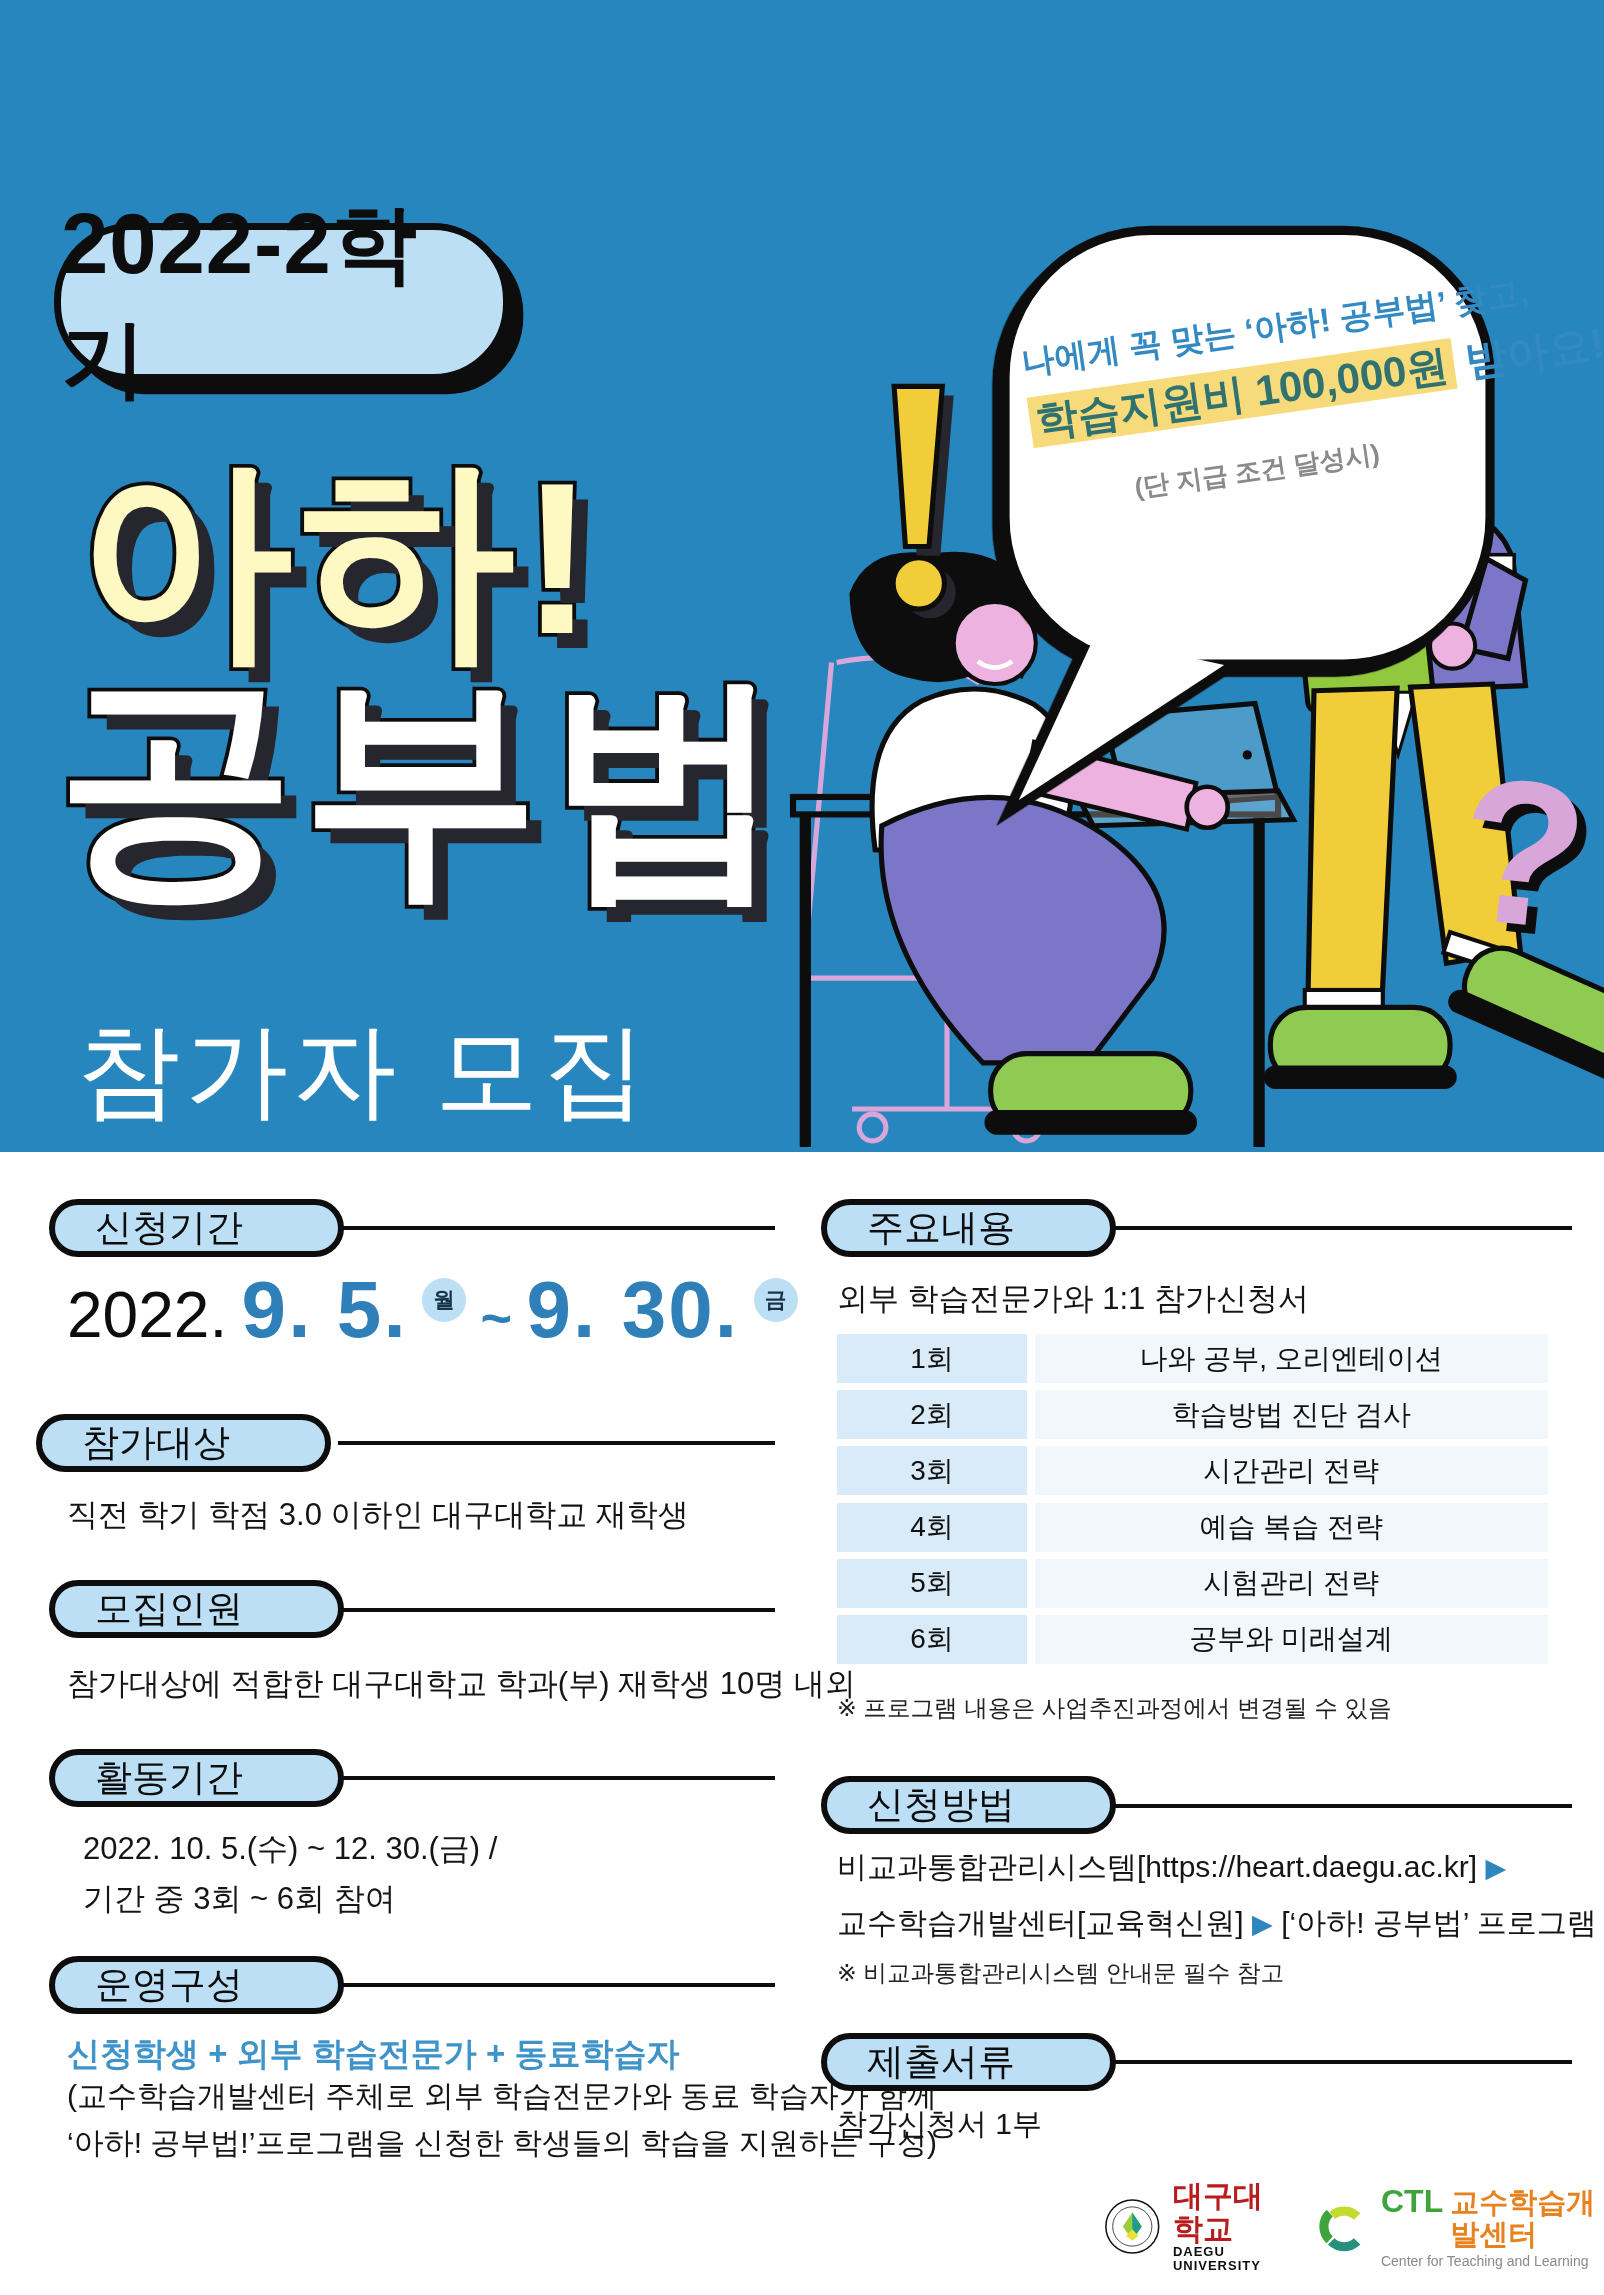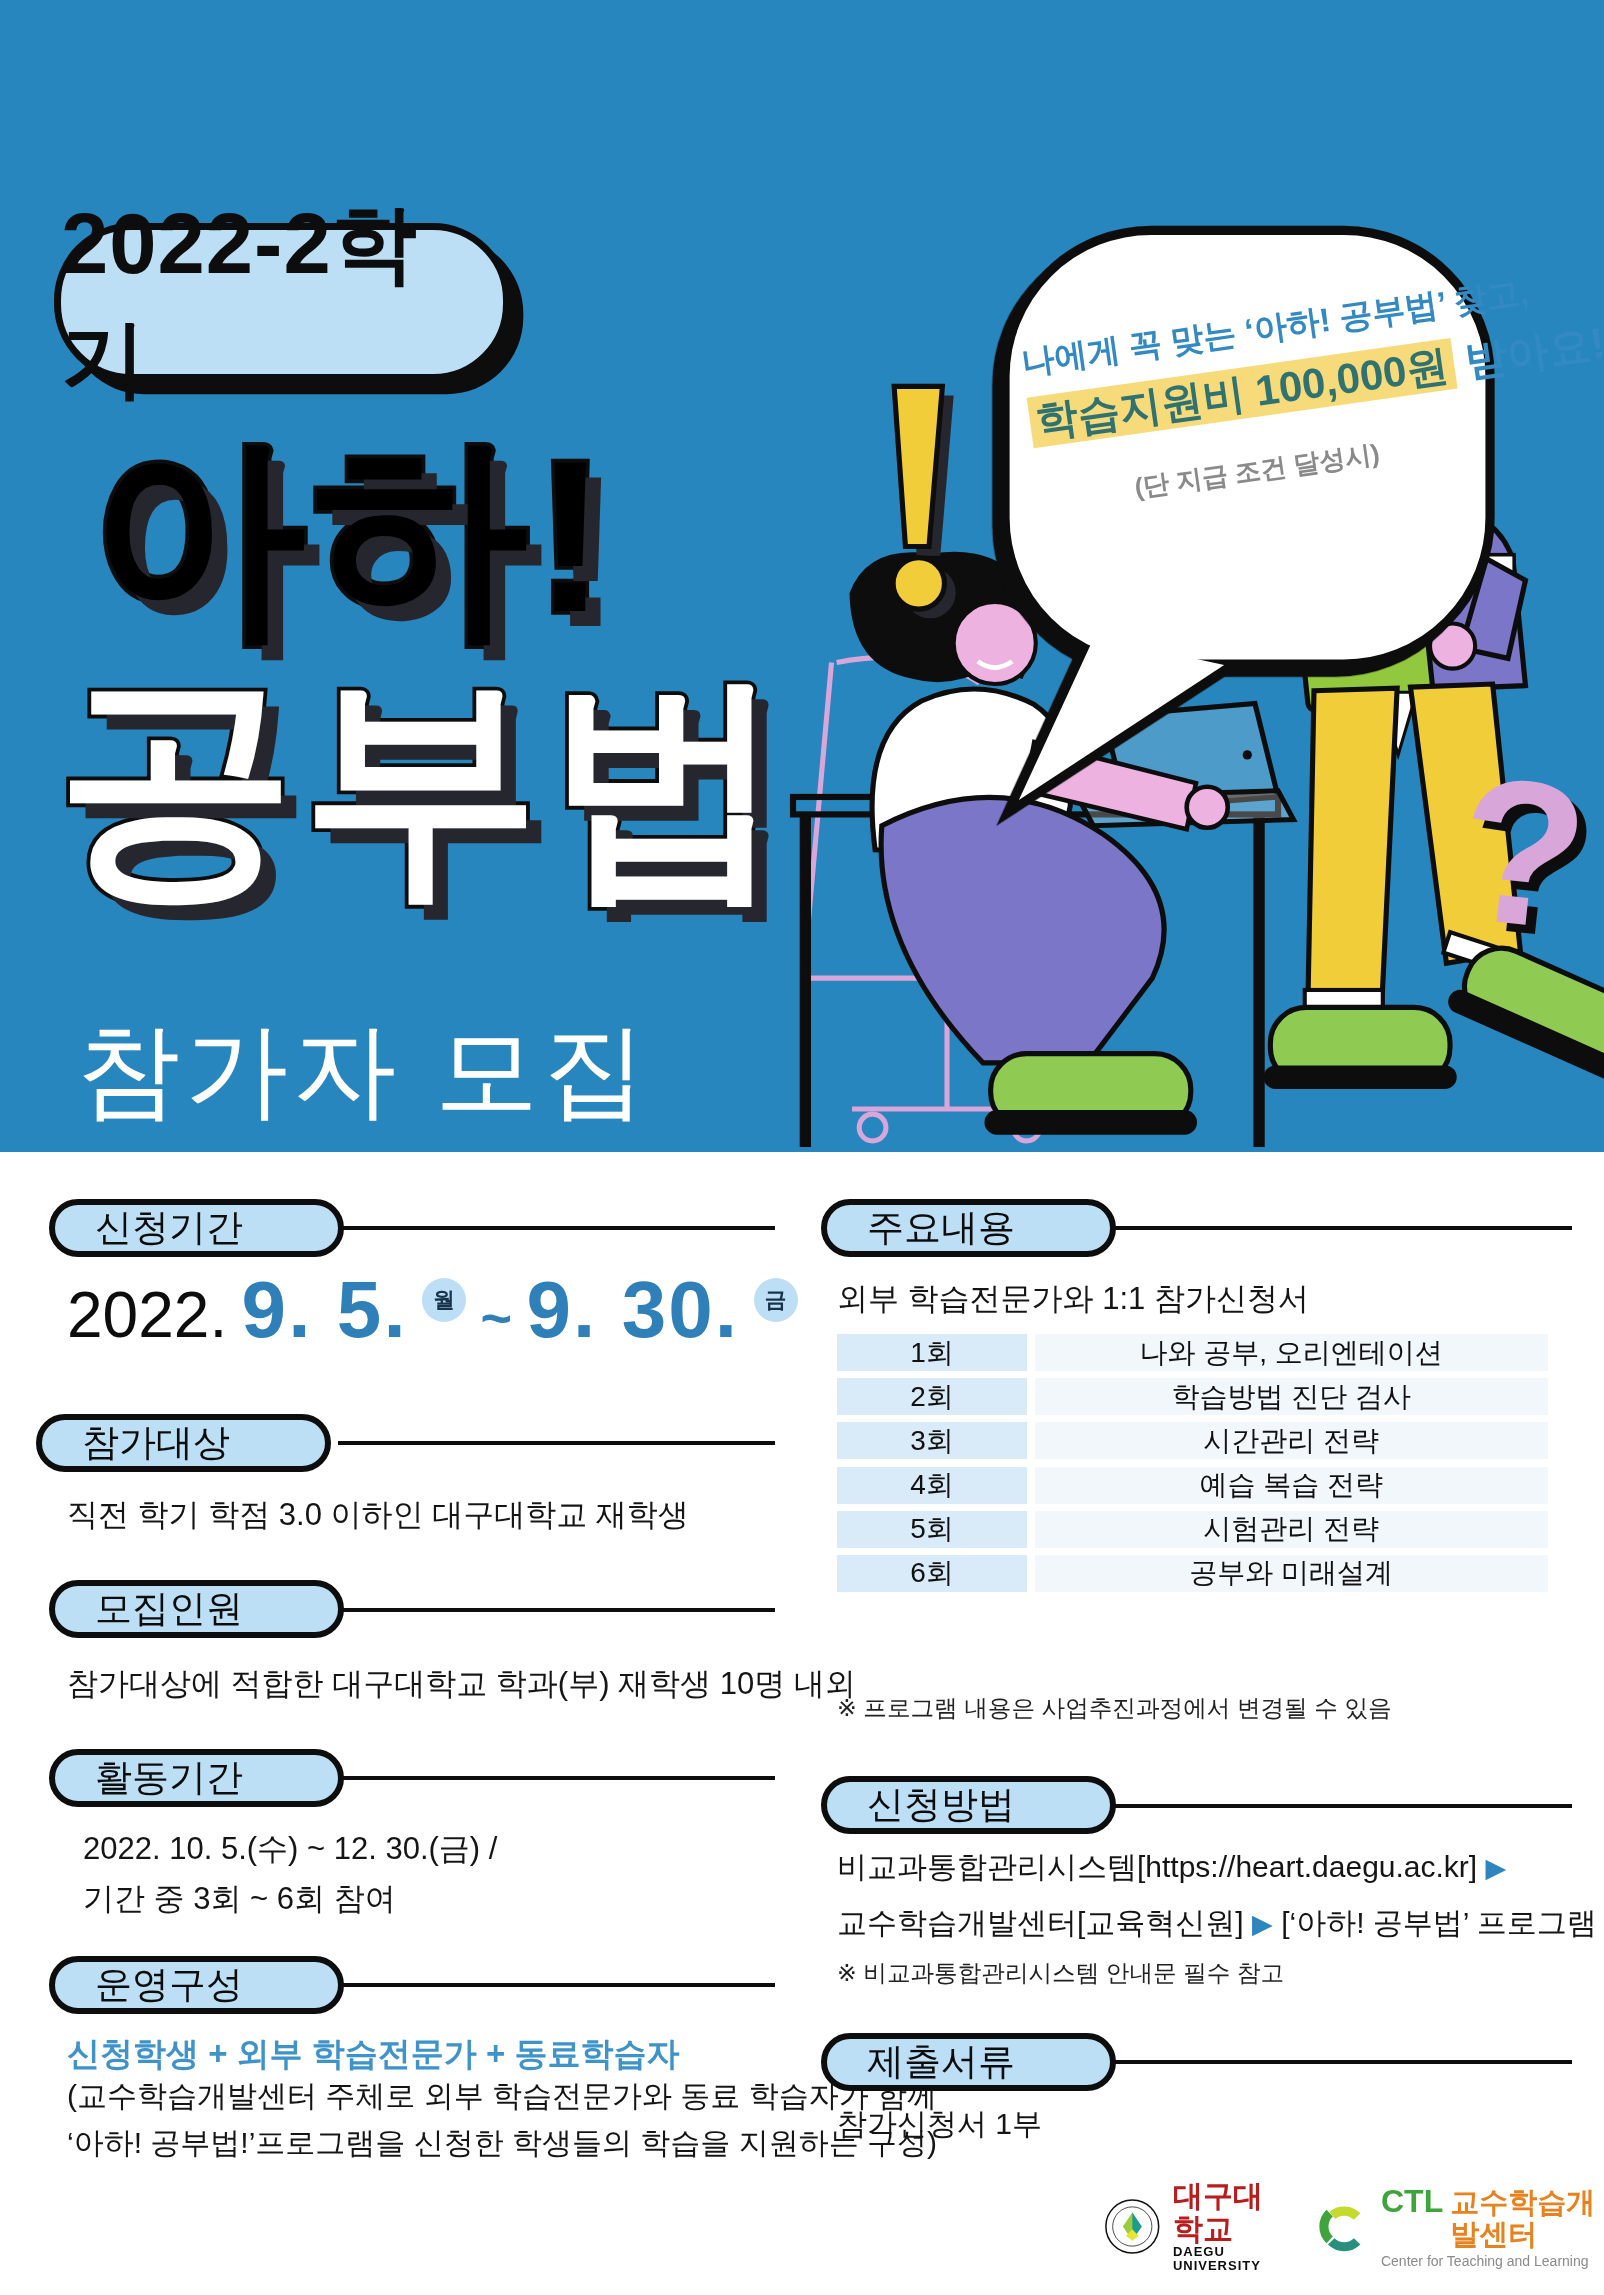--- a/index.html
+++ b/index.html
@@ -9,21 +9,21 @@
   .hero-art{position:absolute;left:0;top:0;width:1604px;height:1152px;pointer-events:none;}
 
   .badge-semester{position:absolute;left:54px;top:223px;width:442px;height:144px;
     background:#BCDFF5;border:7.2px solid #0d0d0d;border-radius:77px;
     box-shadow:13.3px 13.3px 0 #0d0d0d;display:flex;align-items:center;justify-content:center;
     font-size:85px;font-weight:800;color:#0d0d0d;letter-spacing:1px;}
 
   .title{position:absolute;line-height:1;font-weight:900;letter-spacing:6.2px;
     -webkit-text-stroke:7.7px #0d0d0d;paint-order:stroke fill;
     text-shadow:15.4px 15.4px 0 #26262E;}
-  .title1{left:77px;top:428px;font-size:216px;color:#000000;margin-left:13px;}
+  .title1{left:77px;top:450px;font-size:216px;color:#fef9c3;}
   .title2{left:56px;top:665px;font-size:239px;color:#ffffff;}
   .subtitle{position:absolute;left:77px;top:1019px;font-size:103px;font-weight:300;
     color:#ffffff;letter-spacing:5.1px;line-height:1;}
 
   .bubble-text{position:absolute;left:1029px;top:308px;width:436px;
     transform:rotate(-8deg);text-align:center;line-height:1.45;}
   .bubble-l1{font-size:33px;font-weight:800;color:#3389C2;white-space:nowrap;}
   .bubble-l2{font-size:42px;font-weight:800;white-space:nowrap;margin-top:7.2px;}
   .bubble-hl{color:#2F7270;background:#F7DB7A;padding:2.1px 6.2px;}
   .bubble-rest{color:#3389C2;}
@@ -42,21 +42,21 @@
   .date-num{font-size:80px;font-weight:800;color:#2F7FB8;letter-spacing:2.1px;}
   .date-tilde{font-size:54px;font-weight:700;color:#2F7FB8;}
   .day-chip{display:inline-flex;align-items:center;justify-content:center;width:44px;height:44px;
     border-radius:50%;background:#BCDFF5;color:#17324a;font-size:21.6px;font-weight:800;
     transform:translateY(-30px);}
 
   .hl-blue{position:absolute;font-size:33px;font-weight:800;color:#3E93C9;}
 
   .ctable{position:absolute;left:837px;top:1334px;display:grid;
     grid-template-columns:190px 513px;column-gap:7.7px;row-gap:7.2px;}
-  .cell{height:37px;display:flex;align-items:center;justify-content:center;
+  .cell{height:49px;display:flex;align-items:center;justify-content:center;
     font-size:28px;font-weight:500;color:#111;}
   .cell-session{background:#D9EAF8;}
   .cell-topic{background:#F2F7FC;}
 
   .apply-line{position:absolute;font-size:30px;font-weight:500;color:#151515;white-space:nowrap;}
   .arrow{color:#2F86BE;font-size:27px;}
 
   .footer{position:absolute;left:1104px;top:2179px;display:flex;align-items:center;gap:36px;}
   .logo-block{display:flex;align-items:center;gap:12.3px;}
   .logo-texts{display:flex;flex-direction:column;line-height:1.1;}

